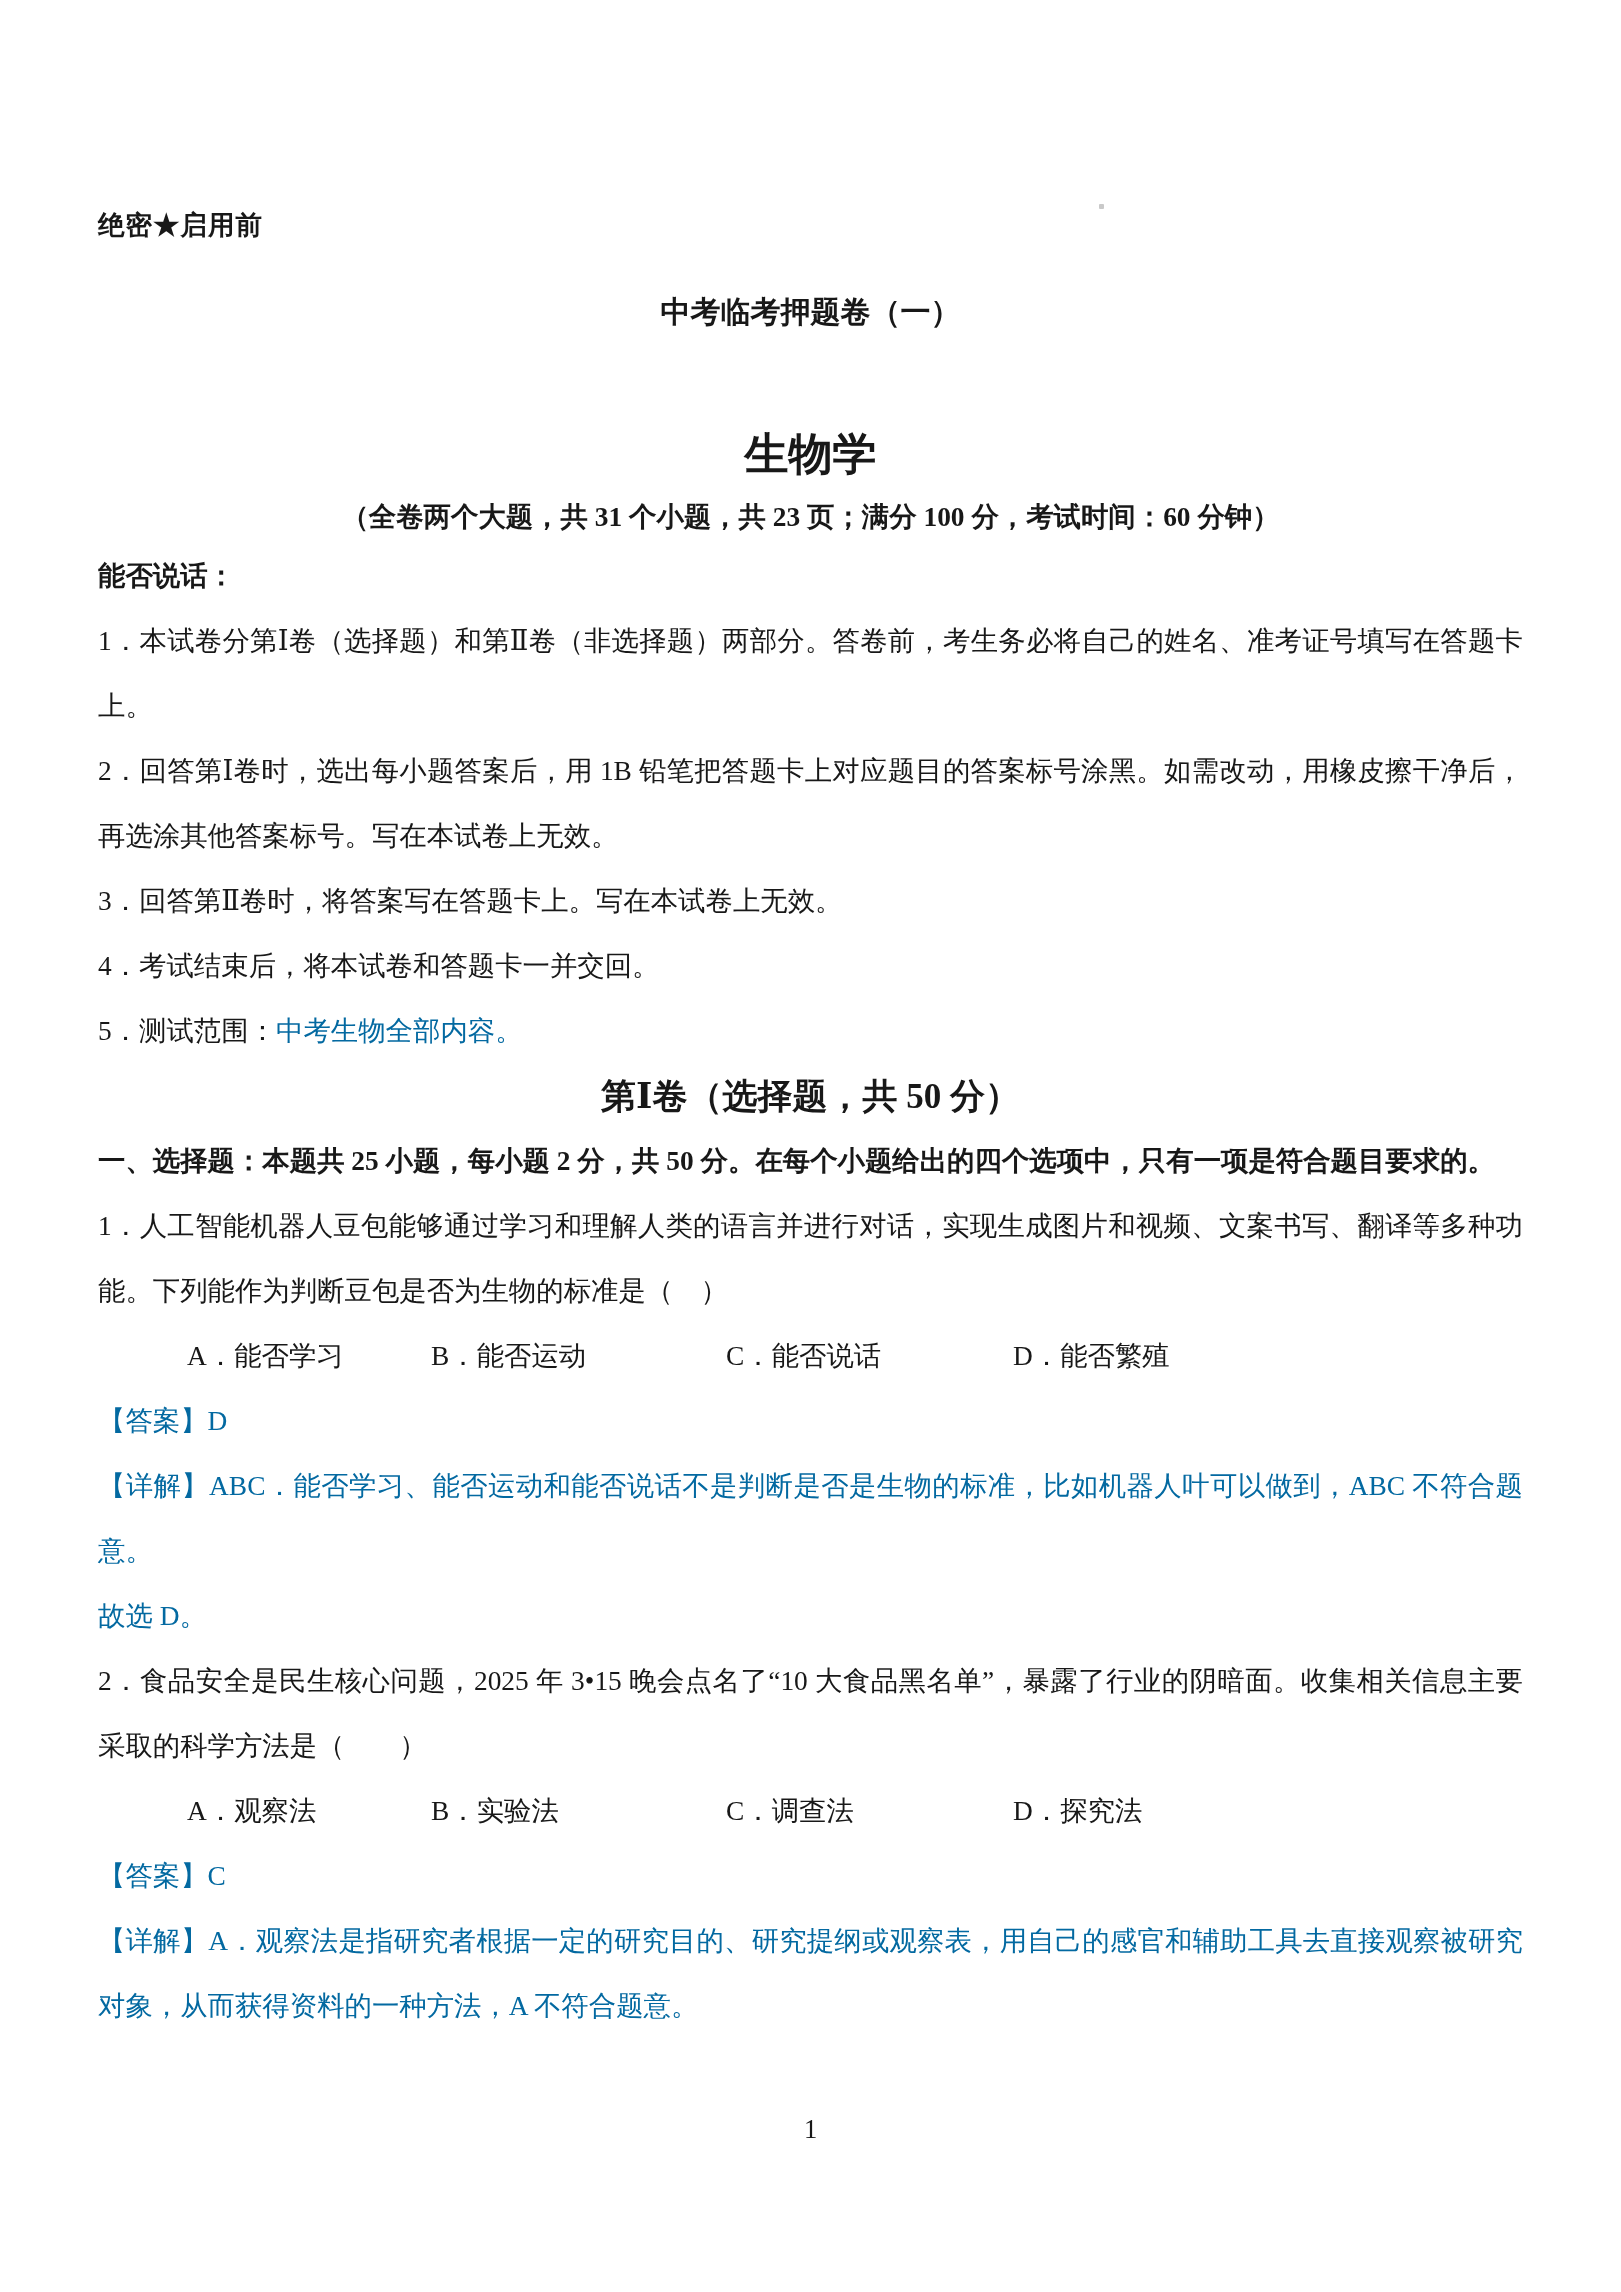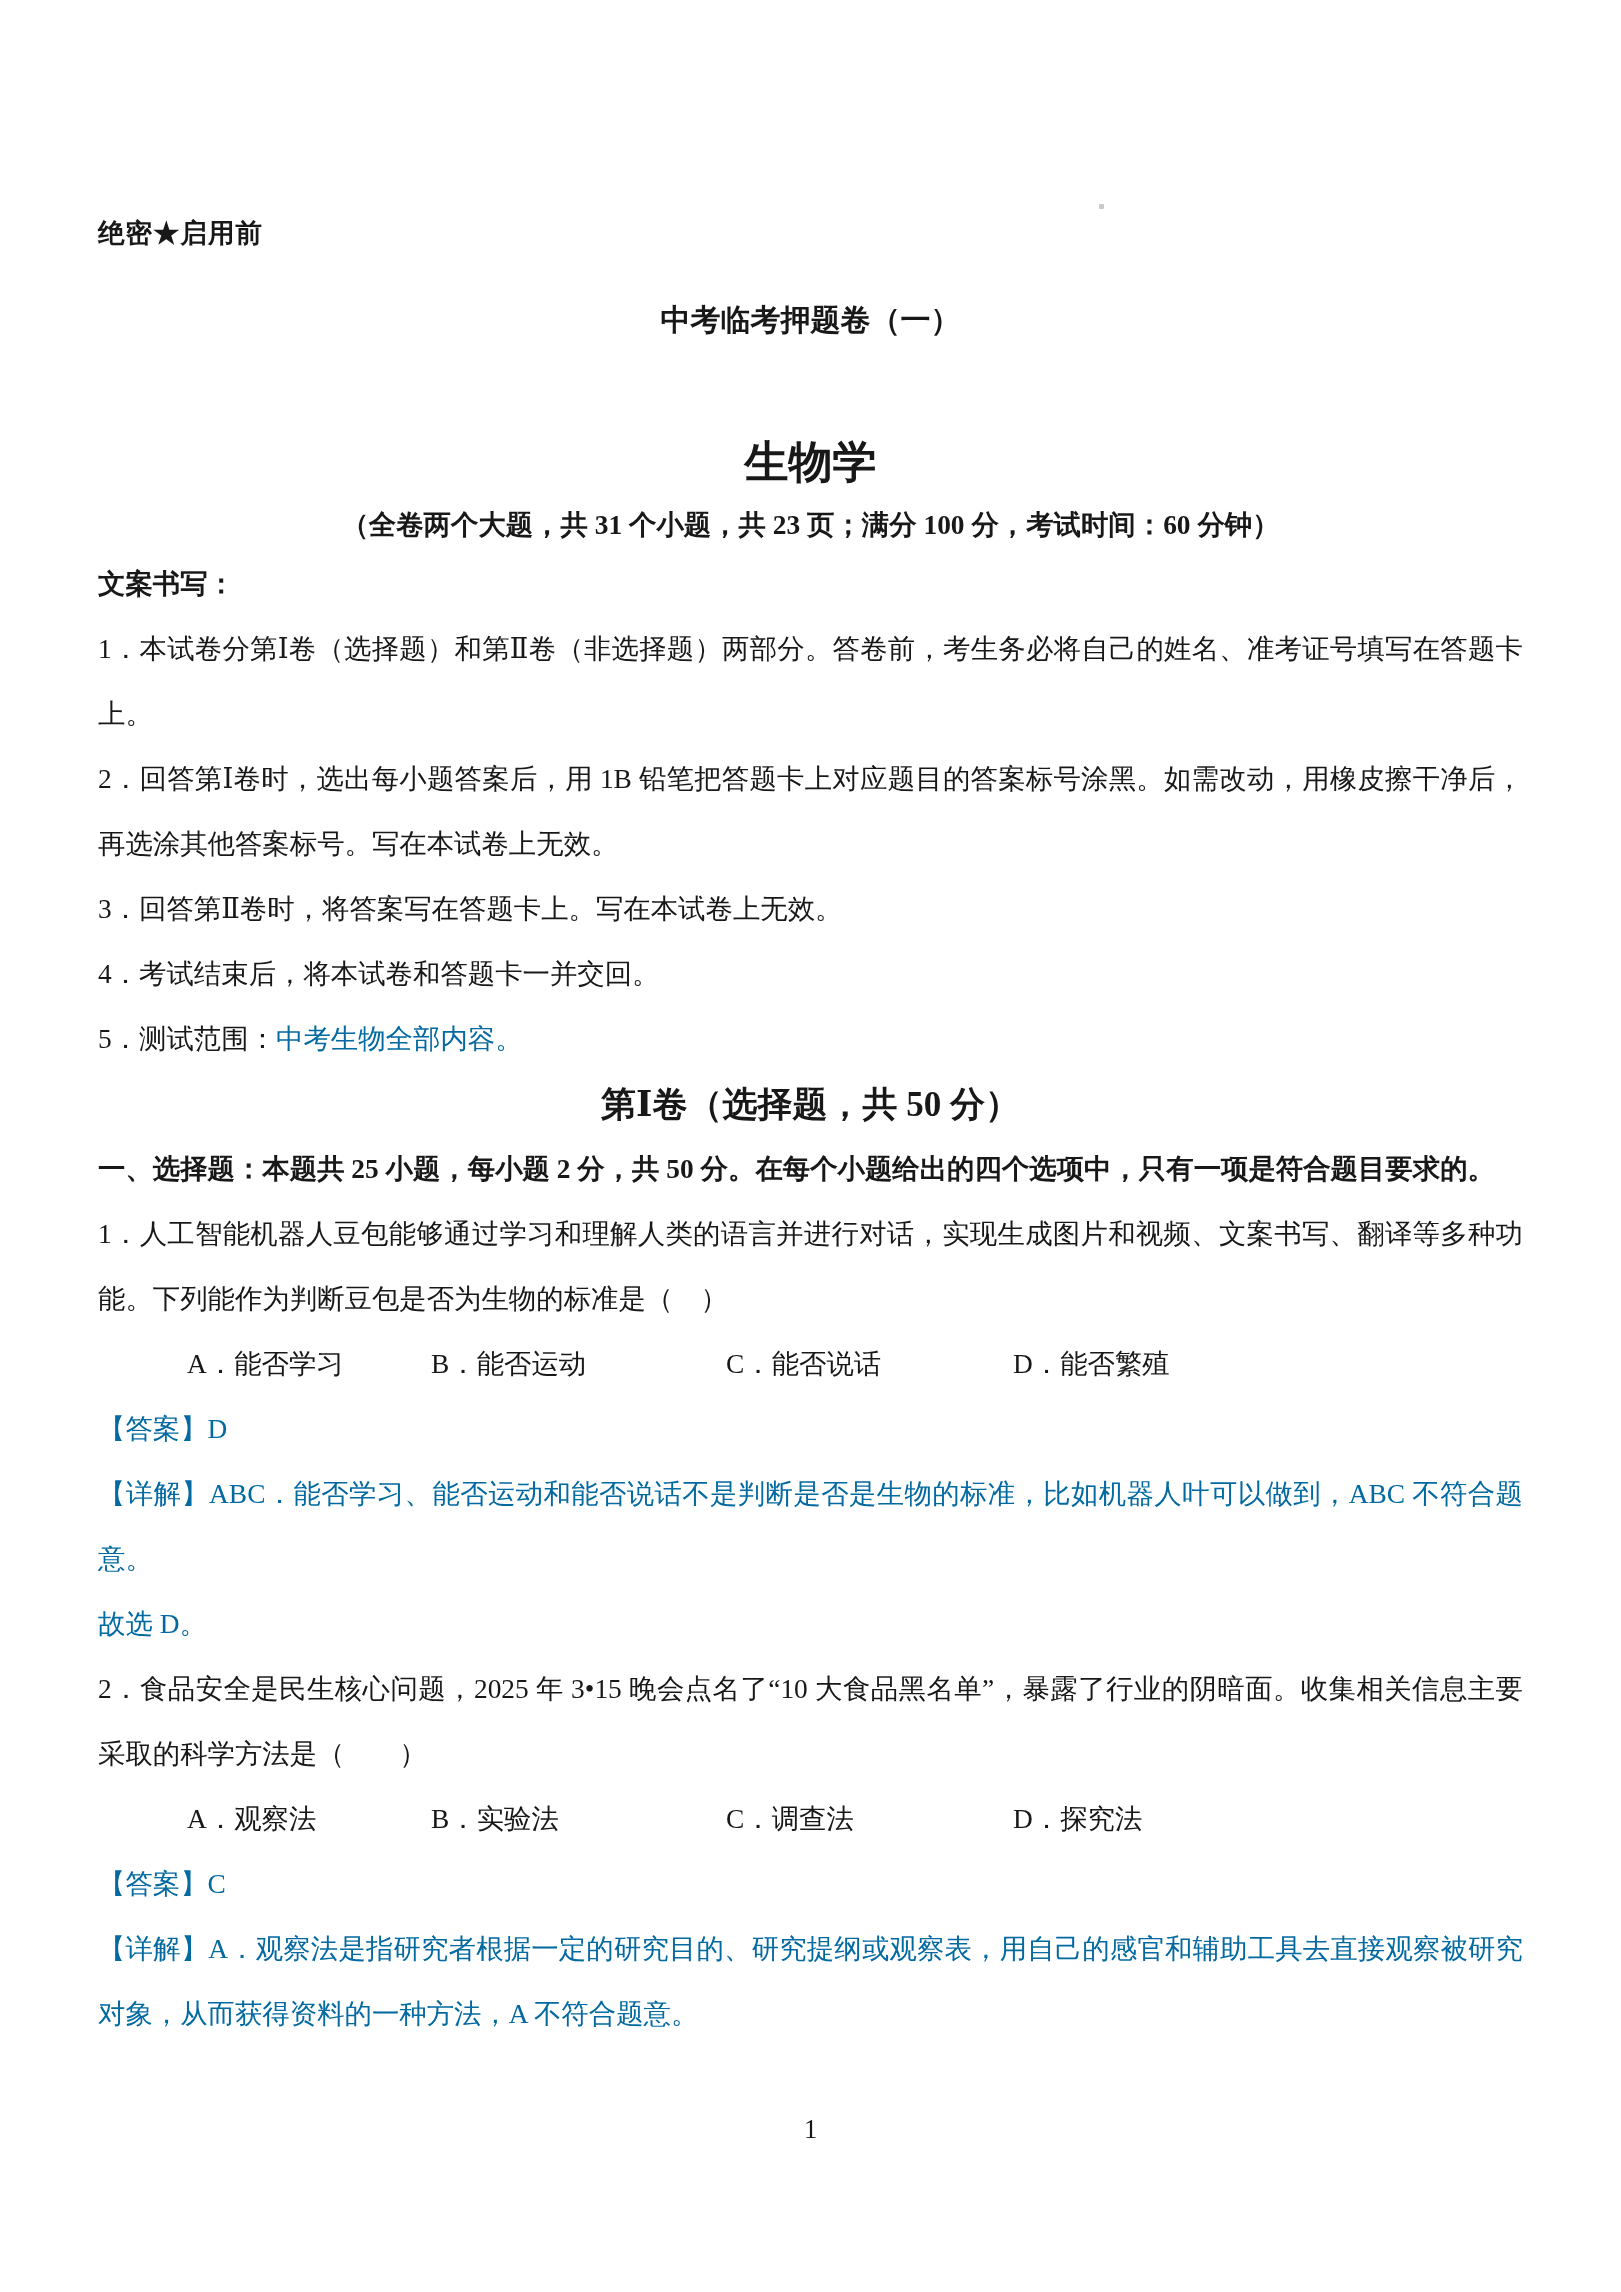--- a/index.html
+++ b/index.html
@@ -5,21 +5,21 @@
   html, body { margin: 0; padding: 0; background: #ffffff; }
   .page {
     position: relative;
     width: 1621px;
     height: 2293px;
     background: #ffffff;
     overflow: hidden;
     font-family: "Liberation Serif", "DejaVu Serif", serif;
     color: #181818;
     box-sizing: border-box;
-    padding: 16px 98px;
+    padding: 8px 98px;
   }
   p, h1, h2, h3, div { margin: 0; padding: 0; }
 
   .secrecy {
     margin-top: 201px;
     font-size: 26.5px;
     line-height: 33px;
     font-weight: bold;
     letter-spacing: 1px;
   }
@@ -98,21 +98,21 @@
   <p class="secrecy">绝密★启用前</p>
 
   <h1 class="title">中考临考押题卷（一）</h1>
 
   <h2 class="subject">生物学</h2>
 
   <p class="meta">（全卷两个大题，共 31 个小题，共 23 页；满分 100 分，考试时间：60 分钟）</p>
 
   <div class="bodyflow">
 
-    <p class="para bold">文案书写：</p>
+    <p class="para bold">能否说话：</p>
 
     <p class="para">1．本试卷分第Ⅰ卷（选择题）和第Ⅱ卷（非选择题）两部分。答卷前，考生务必将自己的姓名、准考证号填写在答题卡上。</p>
     <p class="para">2．回答第Ⅰ卷时，选出每小题答案后，用 1B 铅笔把答题卡上对应题目的答案标号涂黑。如需改动，用橡皮擦干净后，再选涂其他答案标号。写在本试卷上无效。</p>
     <p class="para">3．回答第Ⅱ卷时，将答案写在答题卡上。写在本试卷上无效。</p>
     <p class="para">4．考试结束后，将本试卷和答题卡一并交回。</p>
     <p class="para"><span>5．测试范围：</span><span class="red">中考生物全部内容。</span></p>
 
     <h3 class="section-title">第Ⅰ卷（选择题，共 50 分）</h3>
 
     <p class="instruction">一、选择题：本题共 25 小题，每小题 2 分，共 50 分。在每个小题给出的四个选项中，只有一项是符合题目要求的。</p>

